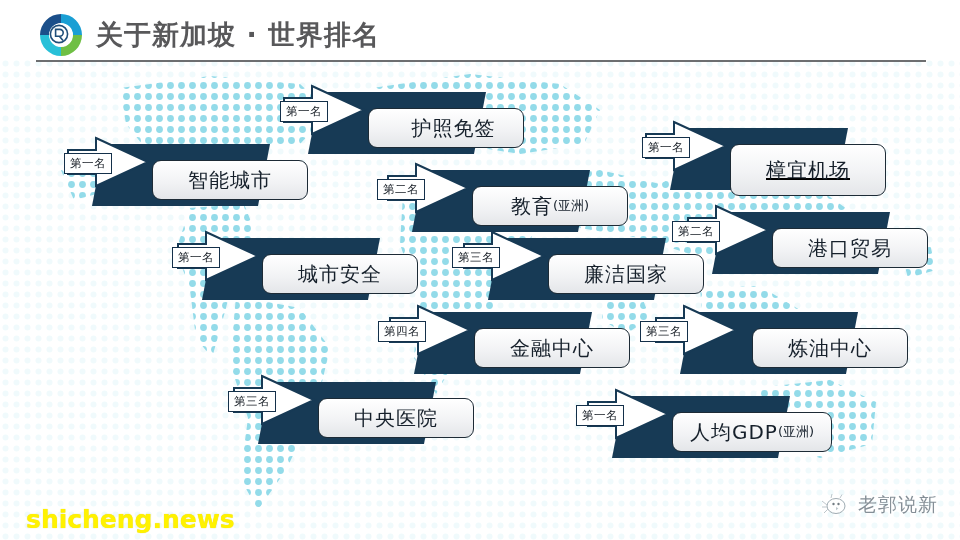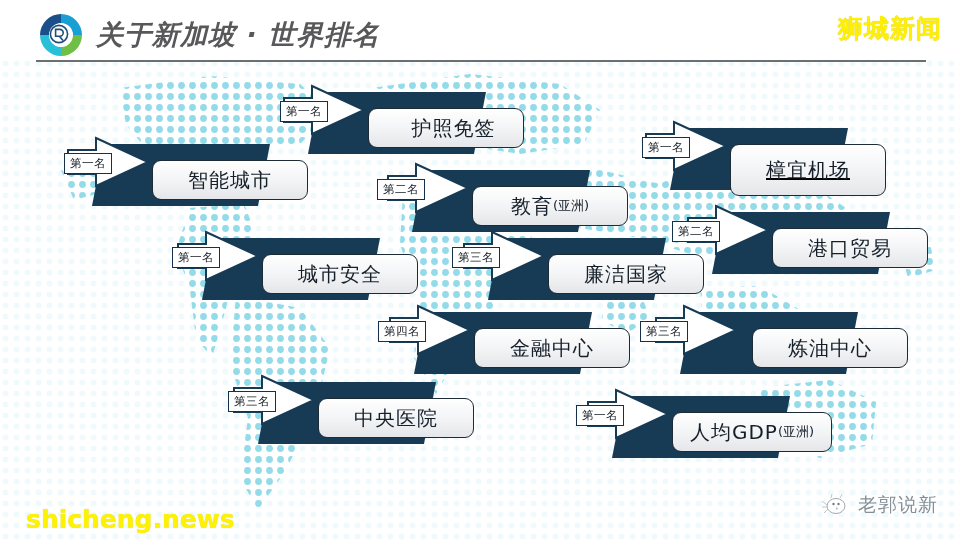--- a/index.html
+++ b/index.html
@@ -30,21 +30,20 @@
     position:absolute;left:38px;top:12px;width:46px;height:46px;
   }
   #headerTitle{
     position:absolute;left:96px;top:16px;
     font-size:27px;line-height:38px;
     letter-spacing:1px;
     color:#58585a;
     font-weight:bold;
     white-space:nowrap;
     font-family:"DejaVu Sans","Liberation Sans",sans-serif;
-    font-style:italic;
   }
   #headerRule{
     position:absolute;left:36px;top:60px;width:890px;height:2px;
     background:#6d6e70;
   }
   #brandTop{
     position:absolute;right:18px;top:14px;
     font-size:25px;line-height:30px;font-weight:bold;
     color:#fff000;
     text-shadow:0 0 1px rgba(200,180,0,.85);
@@ -153,21 +152,20 @@
         <path d="M23 44 A21 21 0 0 1 2 23 L11 23 A12 12 0 0 0 23 35 Z" fill="#28c0d8"></path>
         <path d="M2 23 A21 21 0 0 1 23 2 L23 11 A12 12 0 0 0 11 23 Z" fill="#1b4f8a"></path>
         <circle cx="23" cy="23" r="11.5" fill="#ffffff"></circle>
         <circle cx="21" cy="22" r="8.6" fill="none" stroke="#1f4e79" stroke-width="1.6"></circle>
         <path d="M17.6 17.4 h4.2 a3.4 3.4 0 0 1 0 6.8 h-4.2 z M21.4 24.2 l3.6 4.4" fill="none" stroke="#1f4e79" stroke-width="1.6"></path>
         <path d="M28 16 A12 12 0 0 1 34 23 L44 23 A21 21 0 0 0 30 4 Z" fill="#1b4f8a" opacity=".0"></path>
       </svg>
     </div>
     <div id="headerTitle">关于新加坡 · 世界排名</div>
     <div id="headerRule"></div>
-    <div id="brandTop">狮城新闻</div>
   </div>
 
   <div id="items">
       <div class="item" style="left: 268px; top: 86px; width: 260px; height: 74px;">
         <svg class="arrow" viewBox="0 0 260 74" preserveAspectRatio="none">
           <path d="M52 6 H218 L206 68 H40 Z" fill="#173a55"></path>
           <path d="M44 0 L96 24 L44 48 L44 36 L16 36 L16 12 L44 12 Z" fill="#ffffff" stroke="#173a55" stroke-width="2" stroke-linejoin="miter"></path>
         </svg>
         <div class="rankbox" style="left: 12px; top: 15px;">第一名</div>
         <div class="pill" style="left: 100px; top: 22px; width: 156px; height: 40px; padding-left: 15px;">

